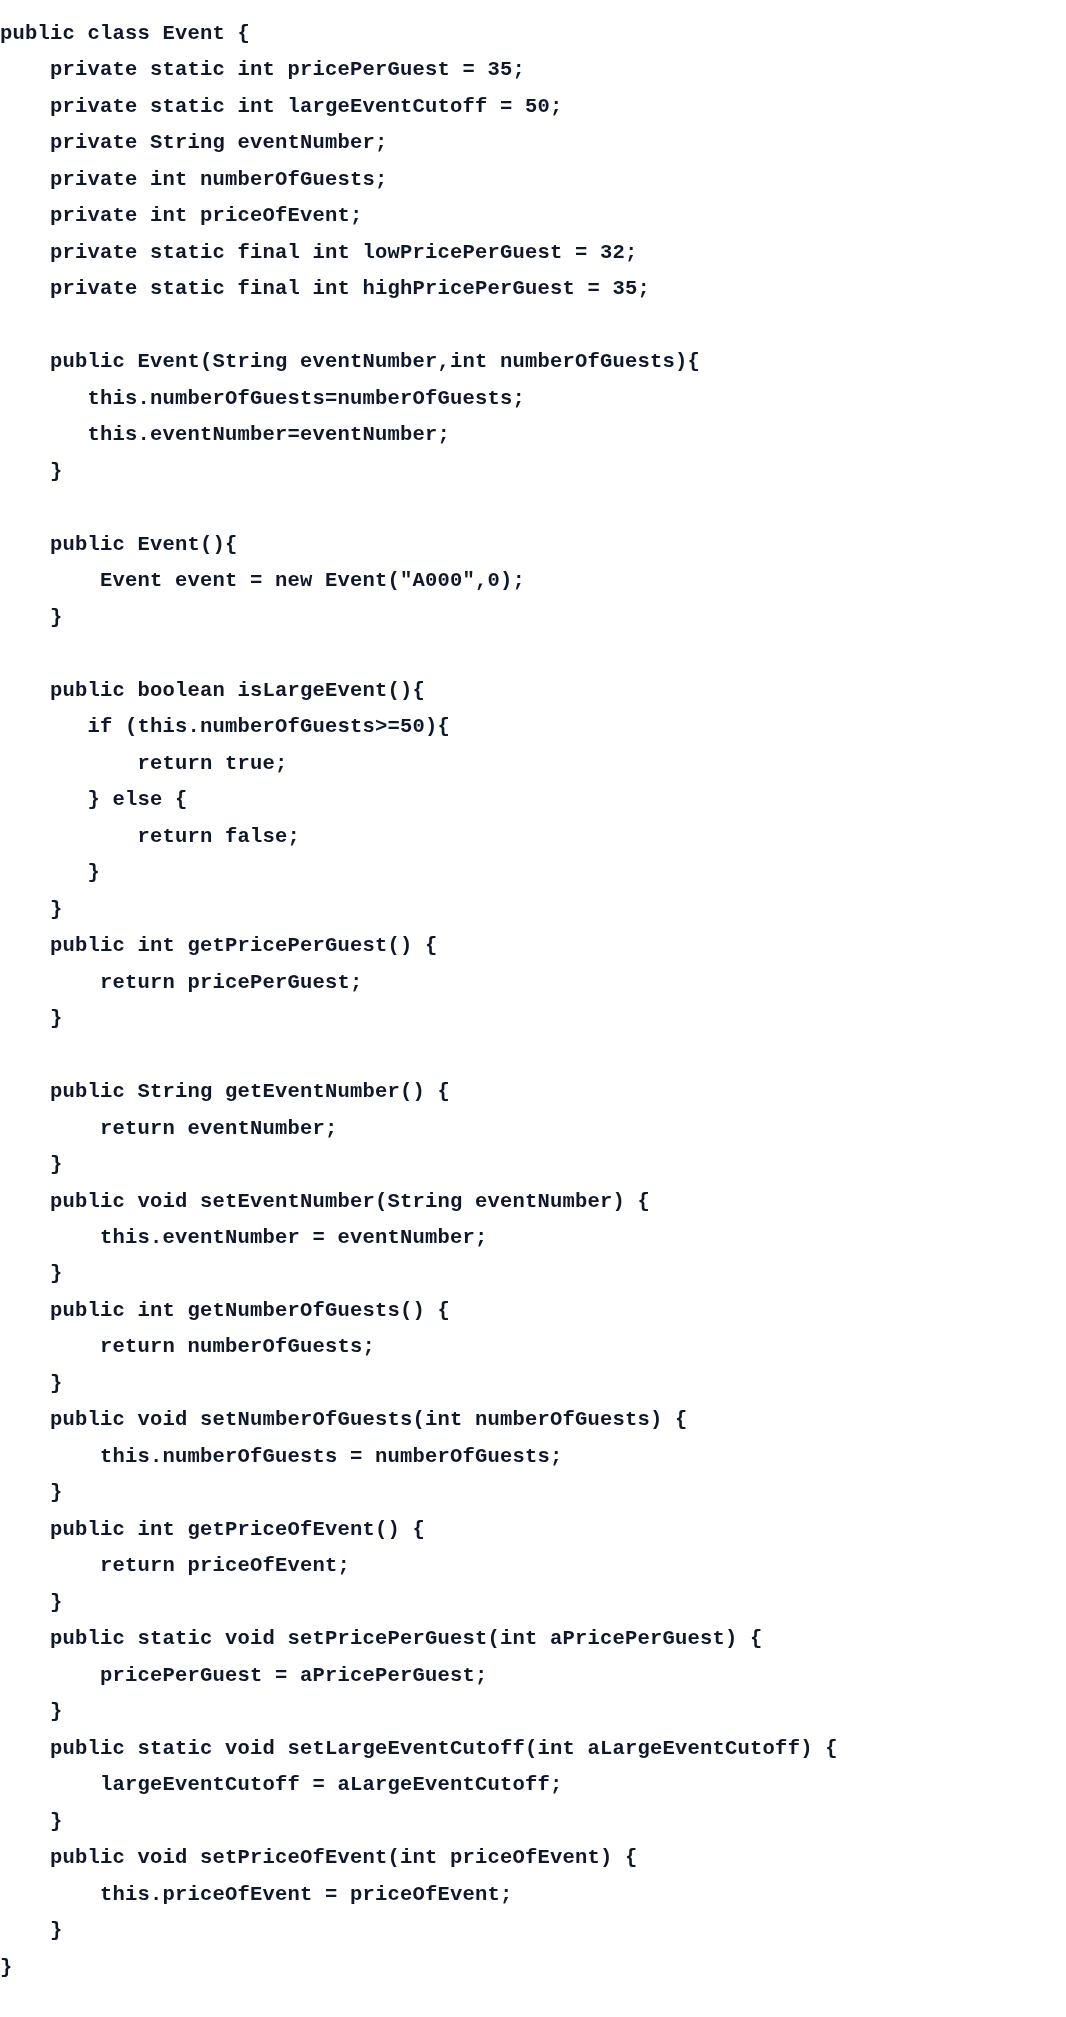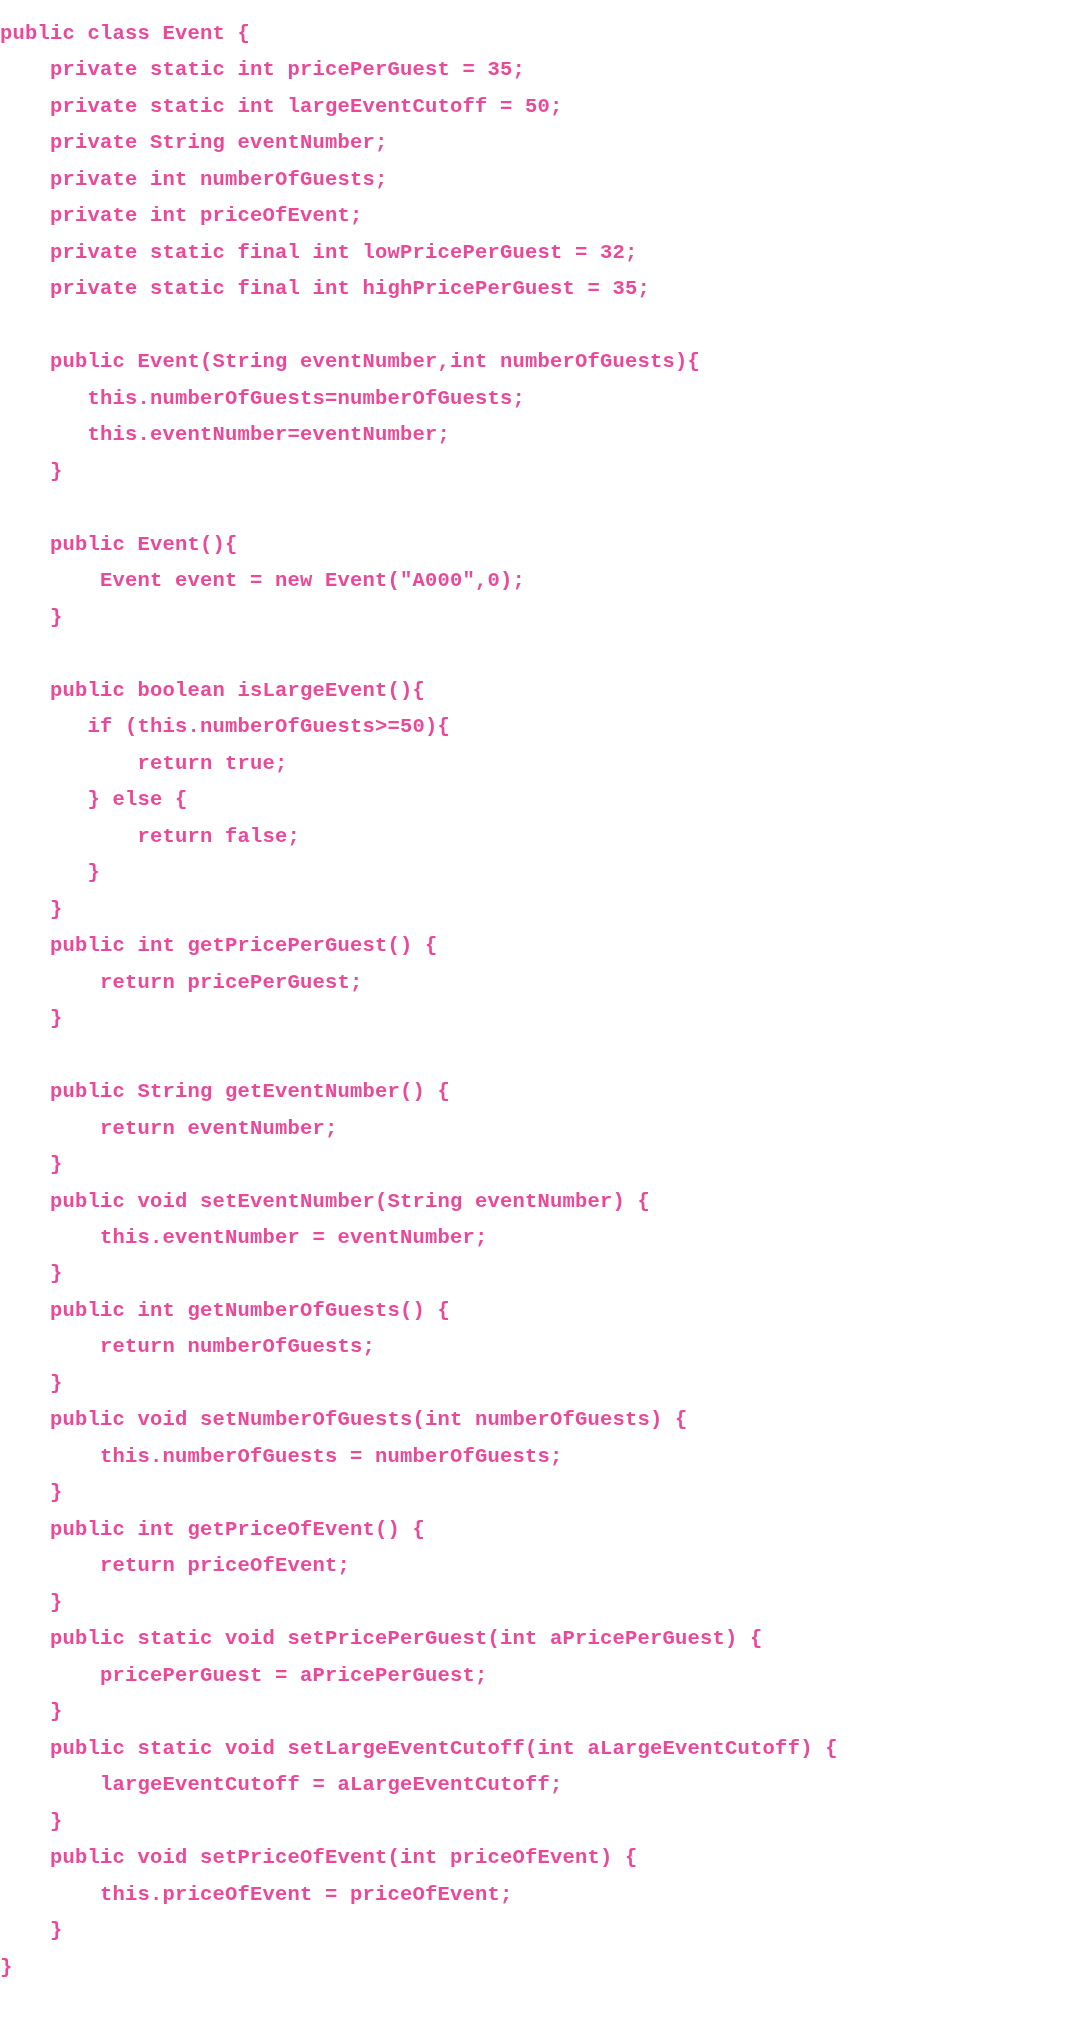--- a/index.html
+++ b/index.html
@@ -11,21 +11,21 @@
     width: 1066px;
     min-height: 2017px;
   }
   pre.code {
     margin: 0;
     padding: 16px 8px 16px 0;
     font-family: "Courier New", Courier, monospace;
     font-size: 20.5px;
     line-height: 1.78;
     font-weight: bold;
-    color: #ec4899;
+    color: #0f172a;
     white-space: pre;
     letter-spacing: 0.2px;
   }
 </style>
 </head>
 <body>
 
 <pre class="code">public class Event {
     private static int pricePerGuest = 35;
     private static int largeEventCutoff = 50;

